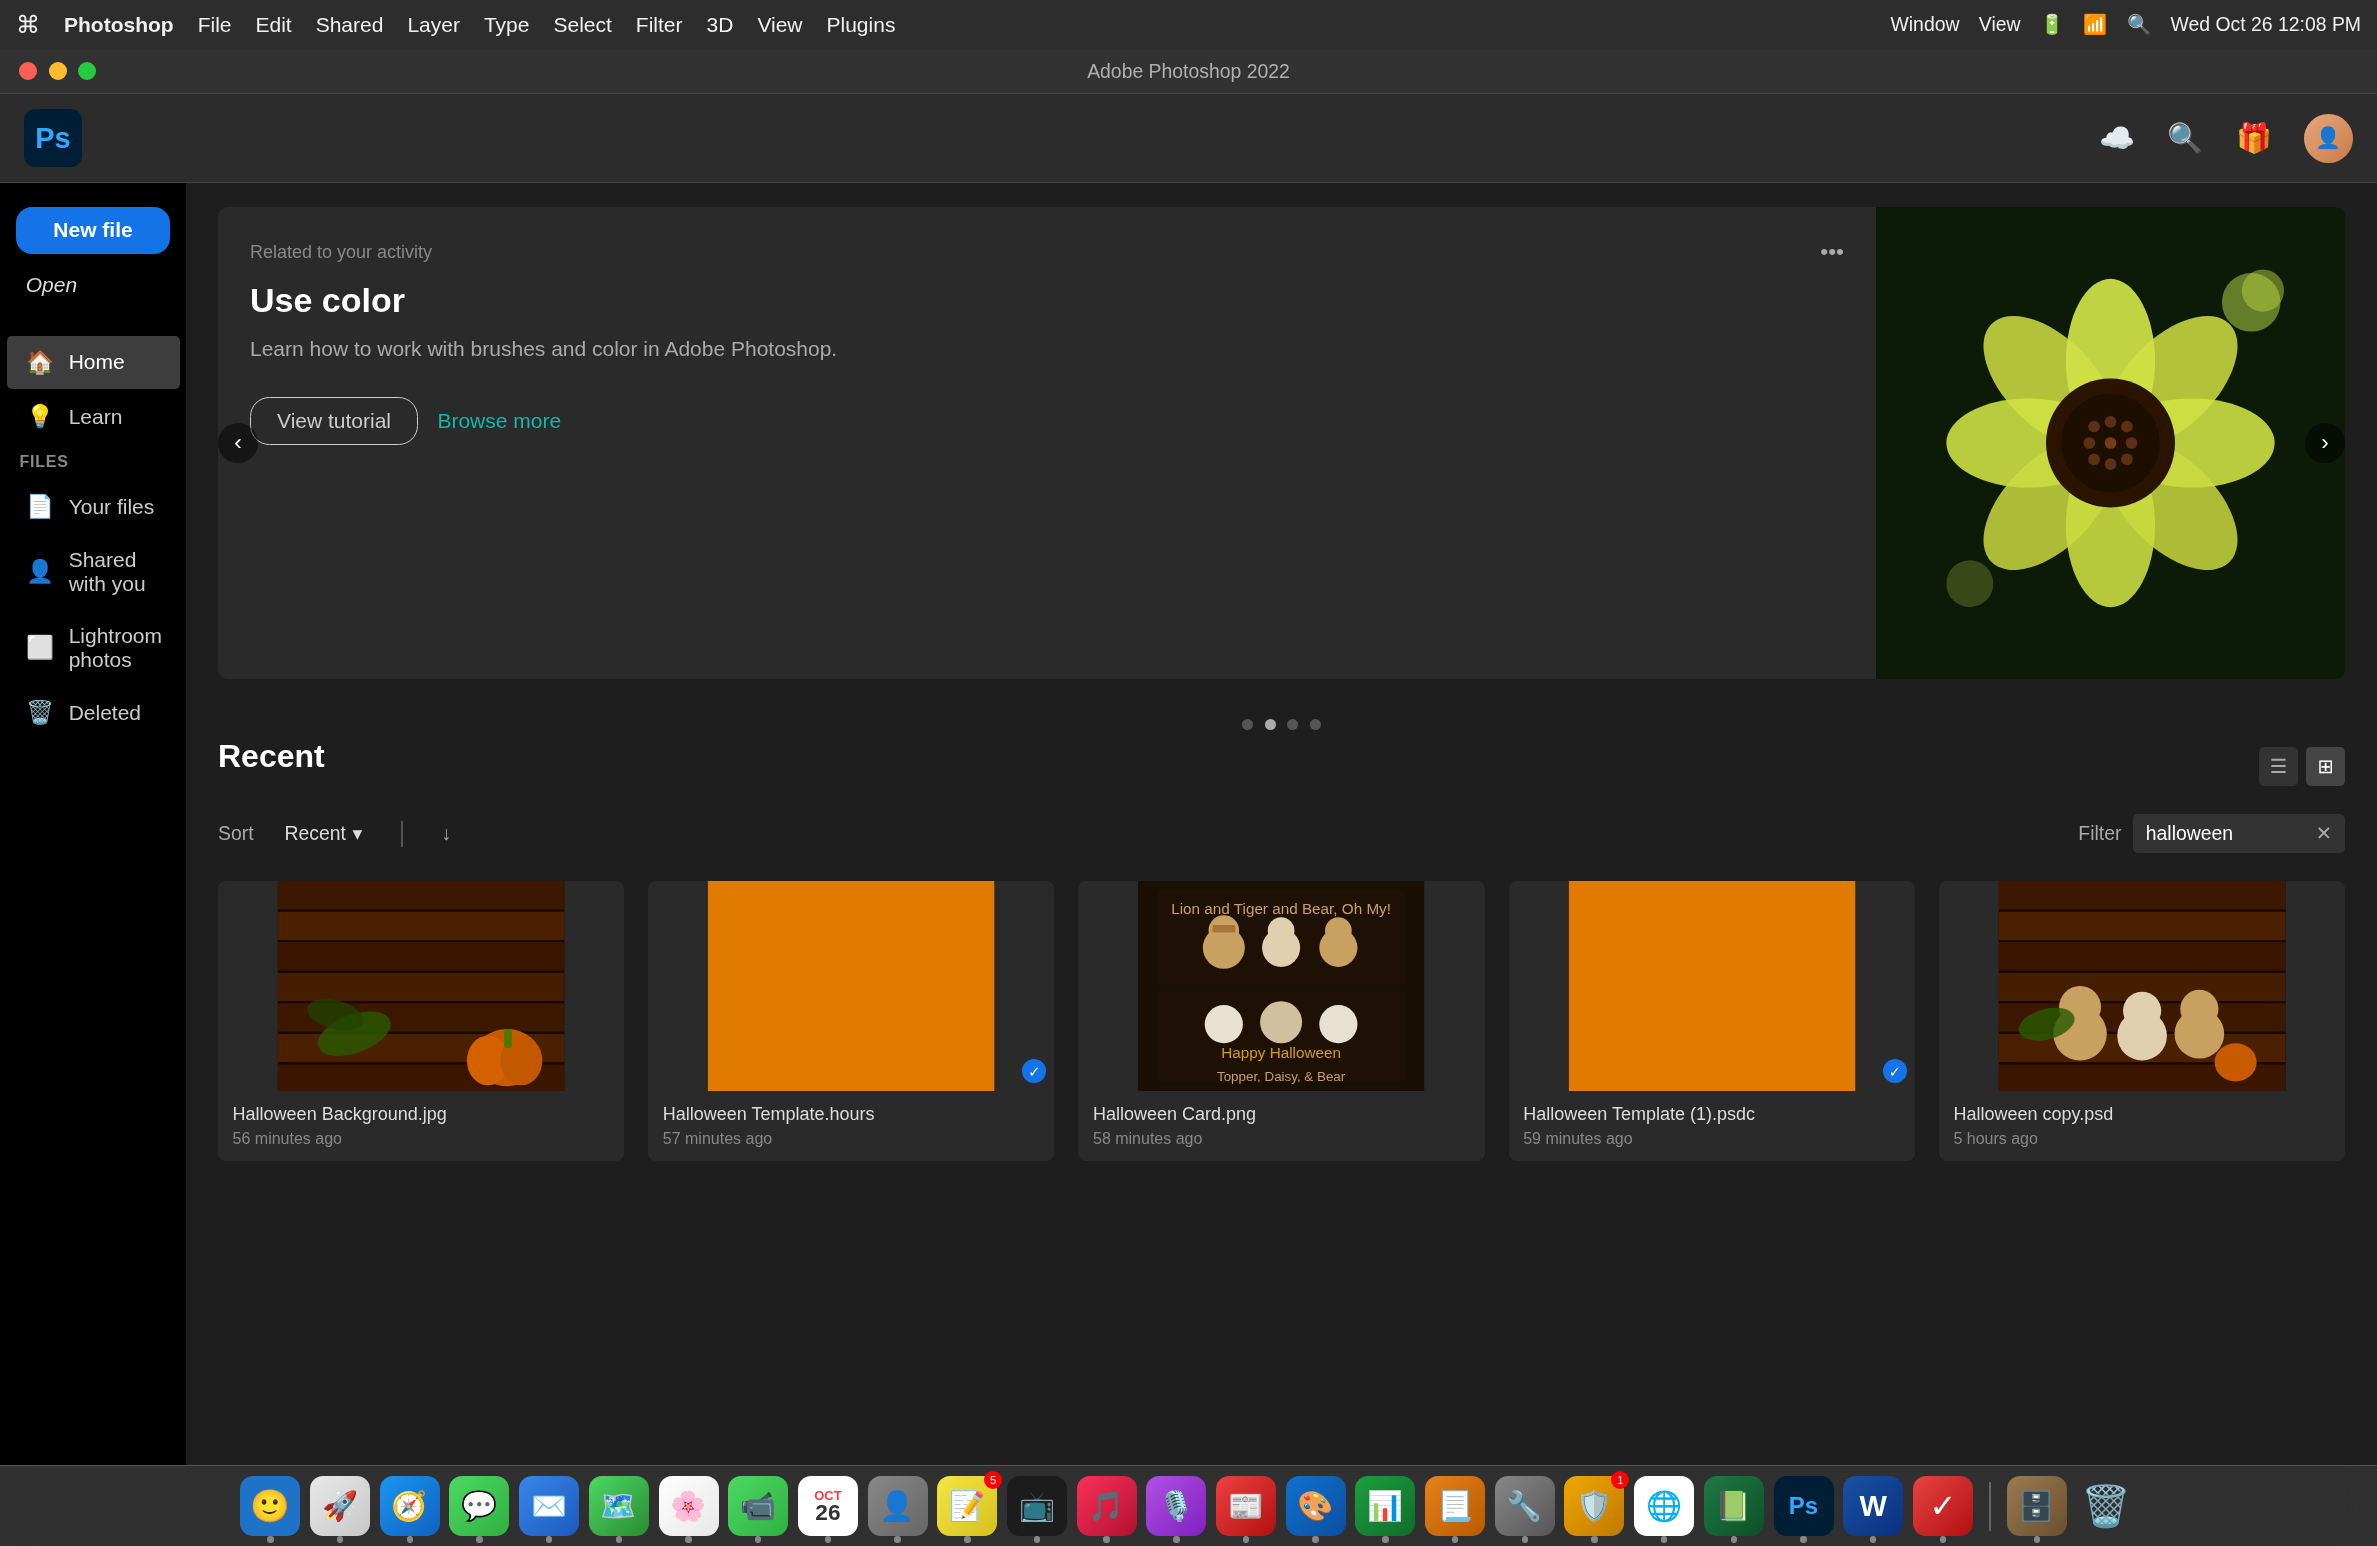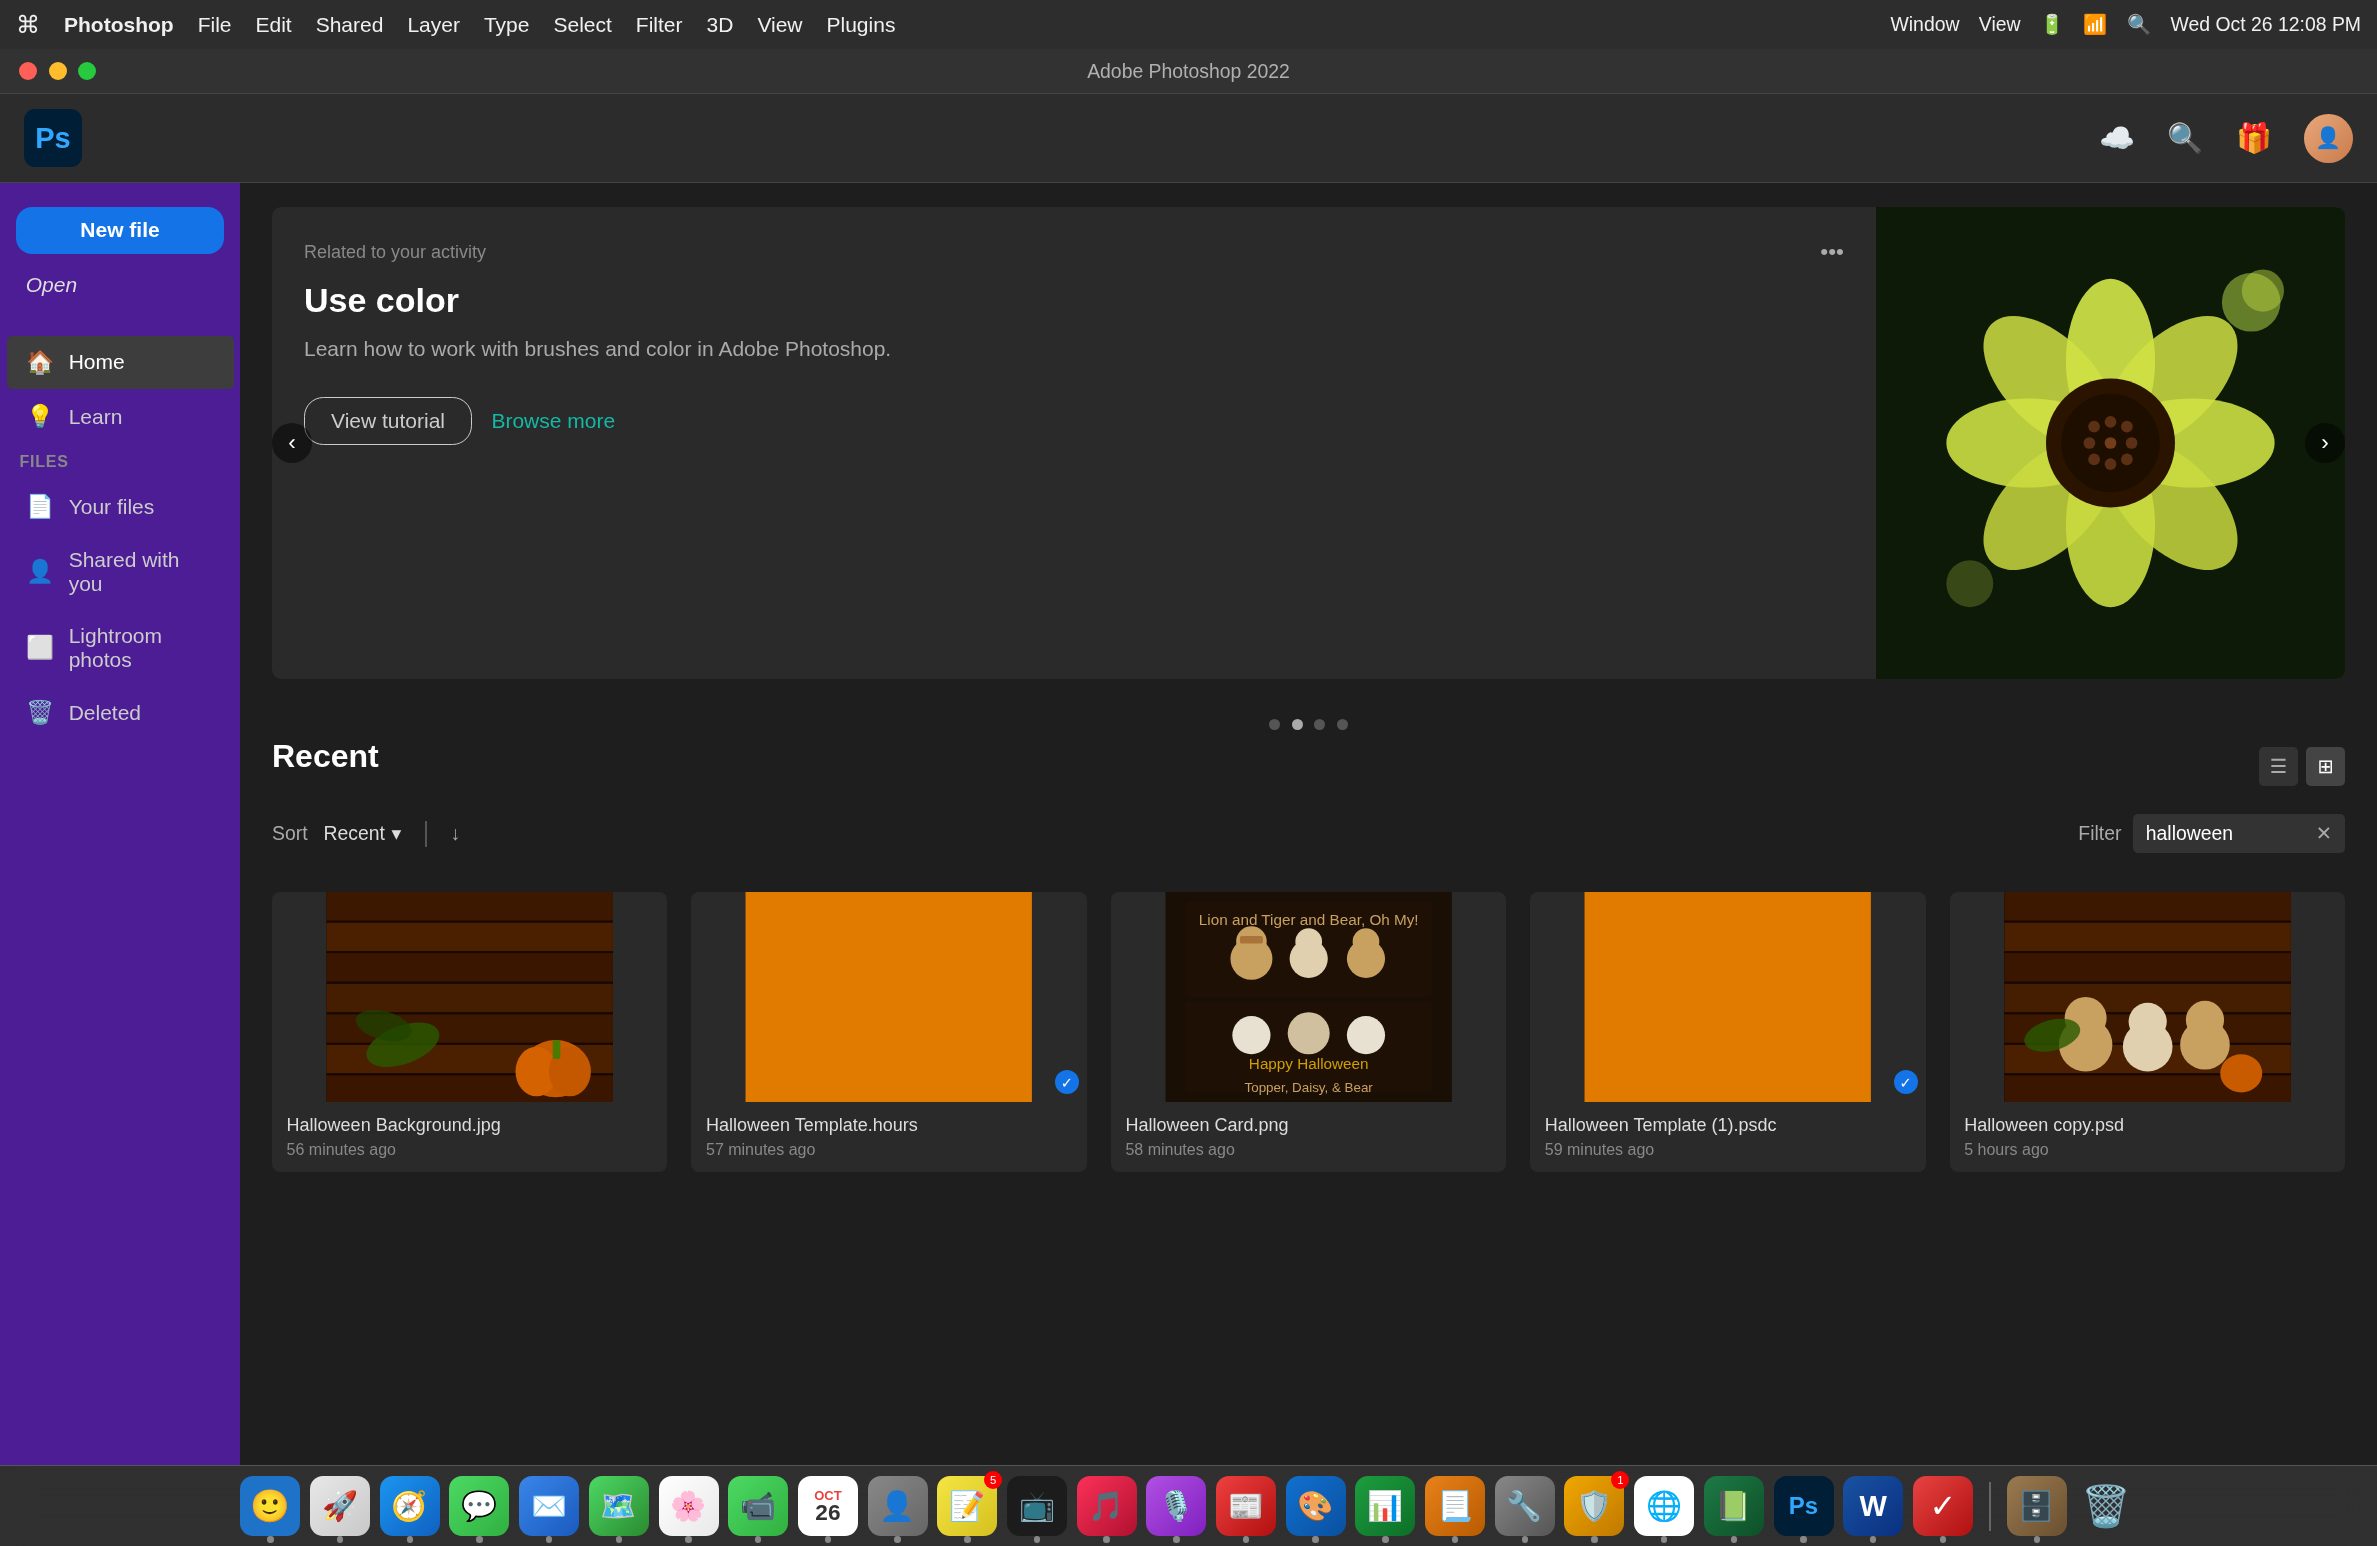--- a/index.html
+++ b/index.html
@@ -98,22 +98,22 @@
 
     
     .main-layout {
       display: flex;
       width: 100%;
       height: calc(1546px - 49px - 45px - 89px - 81px);
     }
 
     
     .sidebar {
-      width: 240px;
-      background: #4c1d95;
+      width: 186px;
+      background: #000000;
       padding: 24px 0;
       flex-shrink: 0;
     }
     .new-file-btn {
       margin: 0 16px 13px 16px;
       background: #1473e6;
       color: white;
       border: none;
       border-radius: 16px;
       padding: 11.3px 24px;
@@ -271,22 +271,22 @@
     
     .section-title {
       font-size: 32px;
       font-weight: 700;
       color: #fff;
       margin-bottom: 19.4px;
     }
     .recent-controls {
       display: flex;
       align-items: center;
-      margin-bottom: 39px;
-      gap: 16px;
+      margin-bottom: 28px;
+      gap: 31px;
     }
     .sort-label {
       font-size: 19.4px;
       color: #aaa;
     }
     .sort-select {
       display: flex;
       align-items: center;
       gap: 6.5px;
       font-size: 19.4px;

